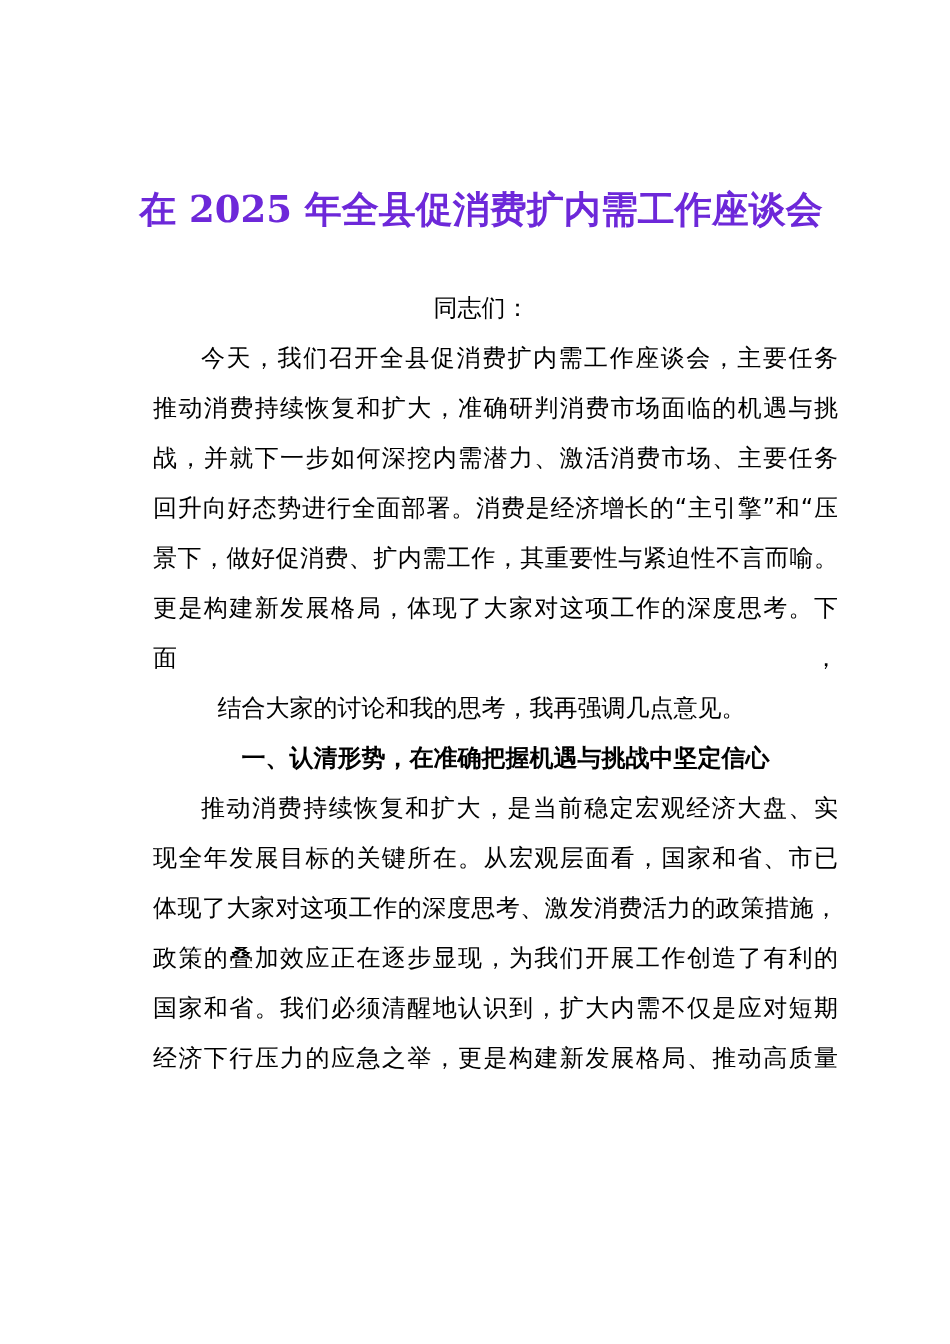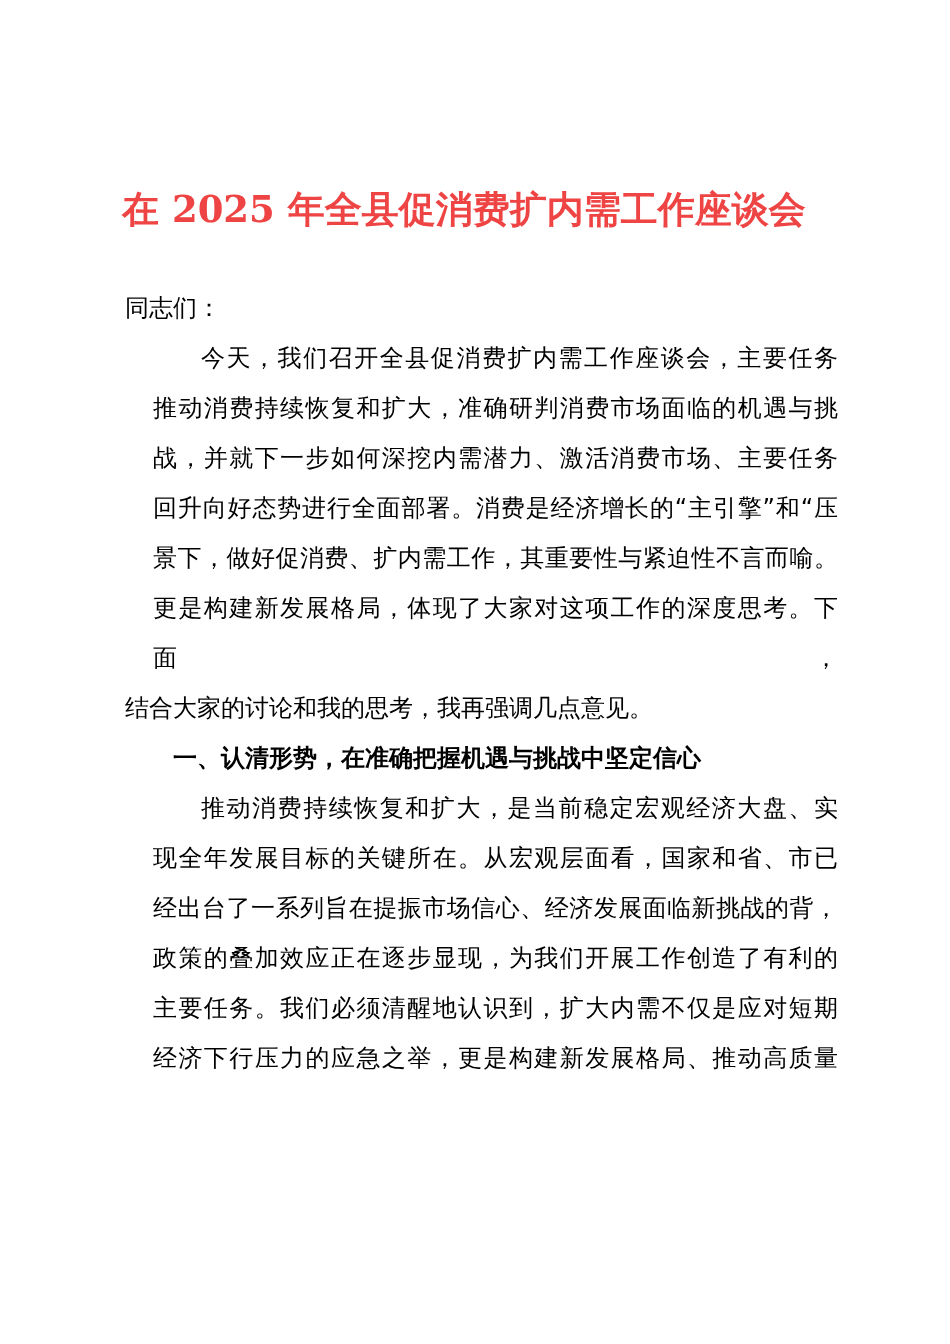--- a/index.html
+++ b/index.html
@@ -14,38 +14,38 @@
     background: #ffffff;
     color: #000000;
     overflow: hidden;
   }
   .title {
     margin: 181px 110px 0 122px;
     font-family: "DejaVu Serif", "Liberation Serif", serif;
     font-weight: 700;
     font-size: 37px;
     line-height: 57px;
-    text-align: left;
-    color: #ef4444;
+    text-align: center;
+    color: #6d28d9;
   }
   .title-line {
     display: block;
     white-space: nowrap;
   }
   .content {
     margin: 45px 112px 0 125px; 
     font-family: "DejaVu Sans", "Liberation Sans", sans-serif;
     font-size: 24px;
     line-height: 50px;
     color: #000000;
   }
   .line {
     margin: 0;
     padding: 0;
-    text-align: left;
+    text-align: center;
   }
   .just {
     text-align: justify;
     text-align-last: justify;
     margin-left: 28px;
   }
   .indent {
     text-indent: 2em;
   }
   .heading {
@@ -66,19 +66,19 @@
     <p class="line indent just">今天，我们召开全县促消费扩内需工作座谈会，主要任务</p>
     <p class="line just">推动消费持续恢复和扩大，准确研判消费市场面临的机遇与挑</p>
     <p class="line just">战，并就下一步如何深挖内需潜力、激活消费市场、主要任务</p>
     <p class="line just">回升向好态势进行全面部署。消费是经济增长的“主引擎”和“压</p>
     <p class="line just">景下，做好促消费、扩内需工作，其重要性与紧迫性不言而喻。</p>
     <p class="line just">更是构建新发展格局，体现了大家对这项工作的深度思考。下面，</p>
     <p class="line">结合大家的讨论和我的思考，我再强调几点意见。</p>
     <p class="line indent heading">一、认清形势，在准确把握机遇与挑战中坚定信心</p>
     <p class="line indent just">推动消费持续恢复和扩大，是当前稳定宏观经济大盘、实</p>
     <p class="line just">现全年发展目标的关键所在。从宏观层面看，国家和省、市已</p>
-    <p class="line just">经出台了一系列旨在提振市场信心、经济发展面临新挑战的背，</p>
+    <p class="line just">体现了大家对这项工作的深度思考、激发消费活力的政策措施，</p>
     <p class="line just">政策的叠加效应正在逐步显现，为我们开展工作创造了有利的</p>
-    <p class="line just">主要任务。我们必须清醒地认识到，扩大内需不仅是应对短期</p>
+    <p class="line just">国家和省。我们必须清醒地认识到，扩大内需不仅是应对短期</p>
     <p class="line just">经济下行压力的应急之举，更是构建新发展格局、推动高质量</p>
   </div>
 
 </div>
 
 </body></html>

